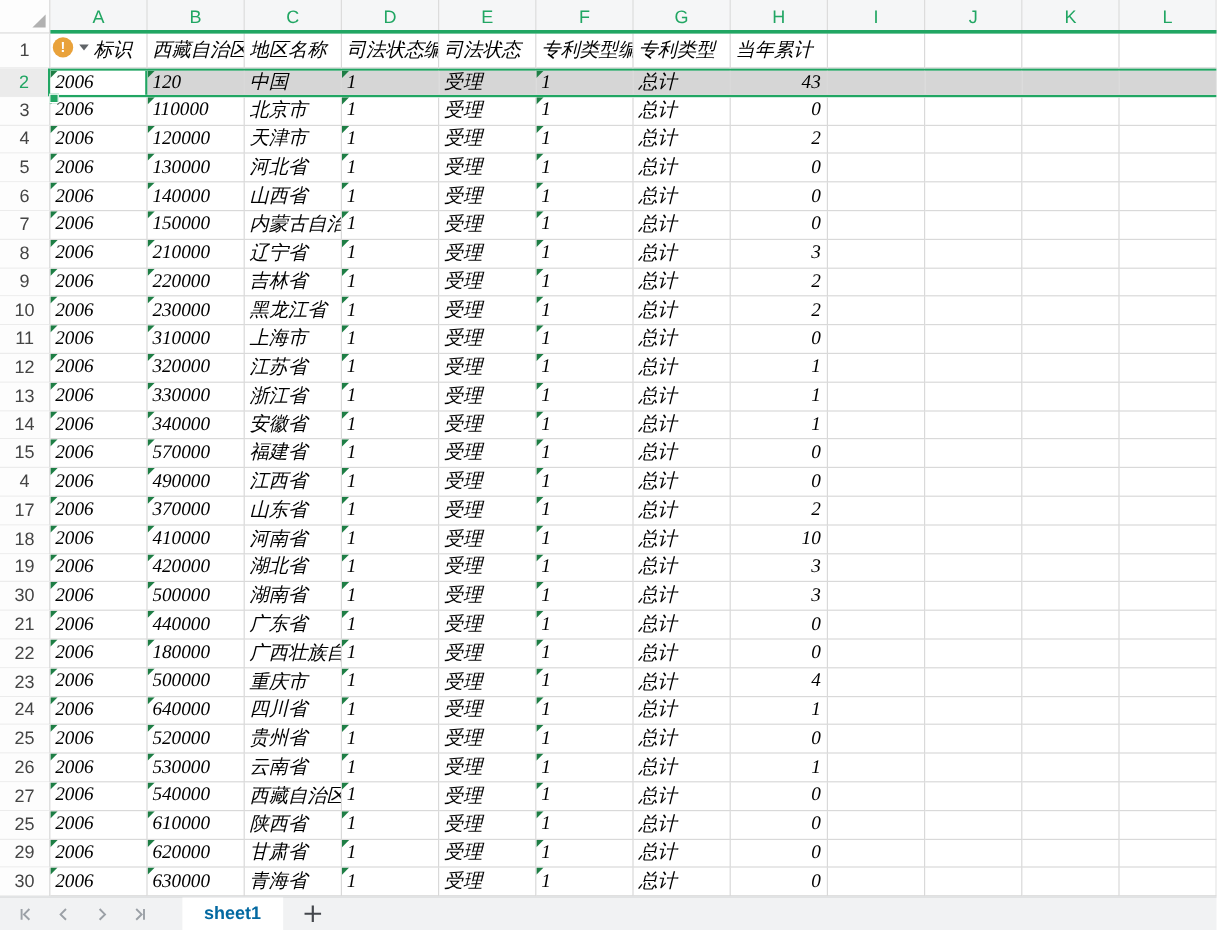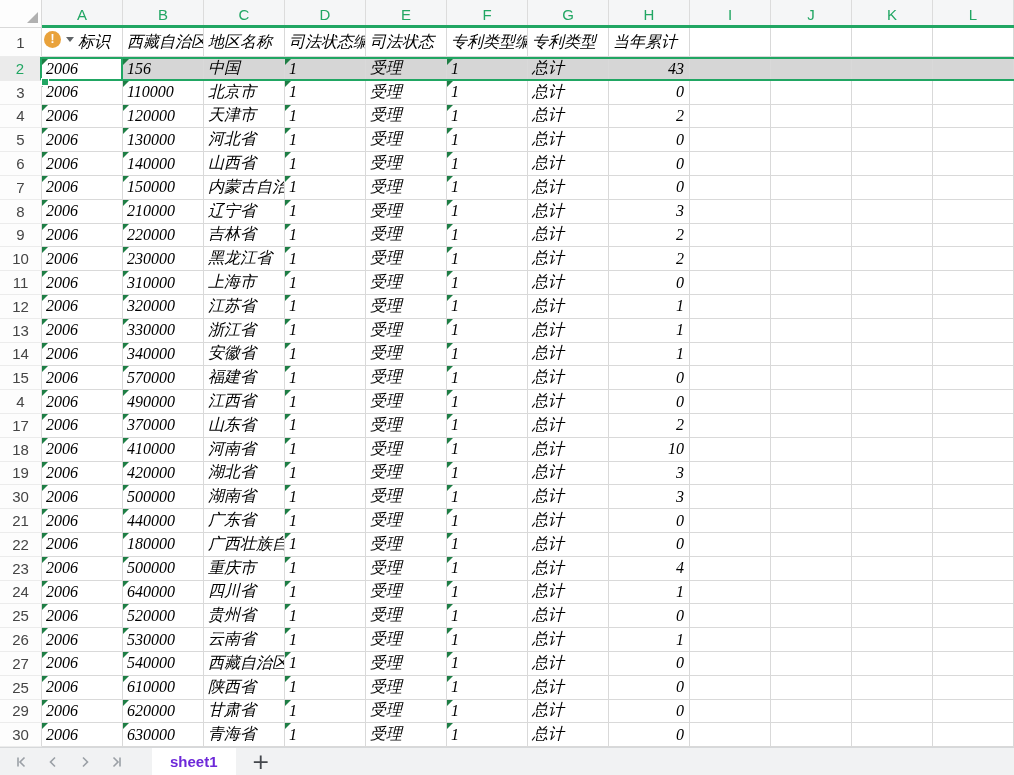--- a/index.html
+++ b/index.html
@@ -43,21 +43,21 @@
   .dd-arrow{width:0;height:0;border-left:4px solid transparent;border-right:4px solid transparent;
             border-top:5px solid #606468;}
   .fillhandle{position:absolute;left:41px;top:78px;width:6px;height:6px;background:#21a663;
               border:1px solid #fff;box-sizing:content-box;z-index:6;}
   
   .tabbar{position:absolute;left:0;bottom:0;width:1014px;height:28px;background:#f1f2f3;
           border-top:1px solid #d6d8da;display:flex;align-items:center;box-sizing:border-box;}
   .nav{display:flex;align-items:center;gap:18px;padding-left:14px;}
   .nav svg{display:block;}
   .sheettab{height:27px;background:#fff;display:flex;align-items:center;justify-content:center;
-            color:#6d28d9;font-weight:bold;font-size:15px;padding:0 18px;margin-left:28px;}
+            color:#0369a1;font-weight:bold;font-size:15px;padding:0 18px;margin-left:28px;}
   .addsheet{margin-left:16px;font-size:22px;line-height:22px;color:#44474c;
             font-family:"DejaVu Sans",sans-serif;}
 </style>
 </head>
 <body>
 
 <div class="app">
 
   <div class="colheaders">
     <div class="corner">
@@ -95,21 +95,21 @@
           <div class="cell"></div>
           <div class="cell"></div>
           <div class="cell"></div>
           <div class="cell"></div>
         </div>
       </div>
       <div class="row selected">
         <div class="rowheader sel">2</div>
         <div class="cells">
           <div class="cell tri active">2006</div>
-          <div class="cell tri">156</div>
+          <div class="cell tri">120</div>
           <div class="cell">中国</div>
           <div class="cell tri">1</div>
           <div class="cell">受理</div>
           <div class="cell tri">1</div>
           <div class="cell">总计</div>
           <div class="cell num">43</div>
           <div class="cell"></div>
           <div class="cell"></div>
           <div class="cell"></div>
           <div class="cell"></div>

